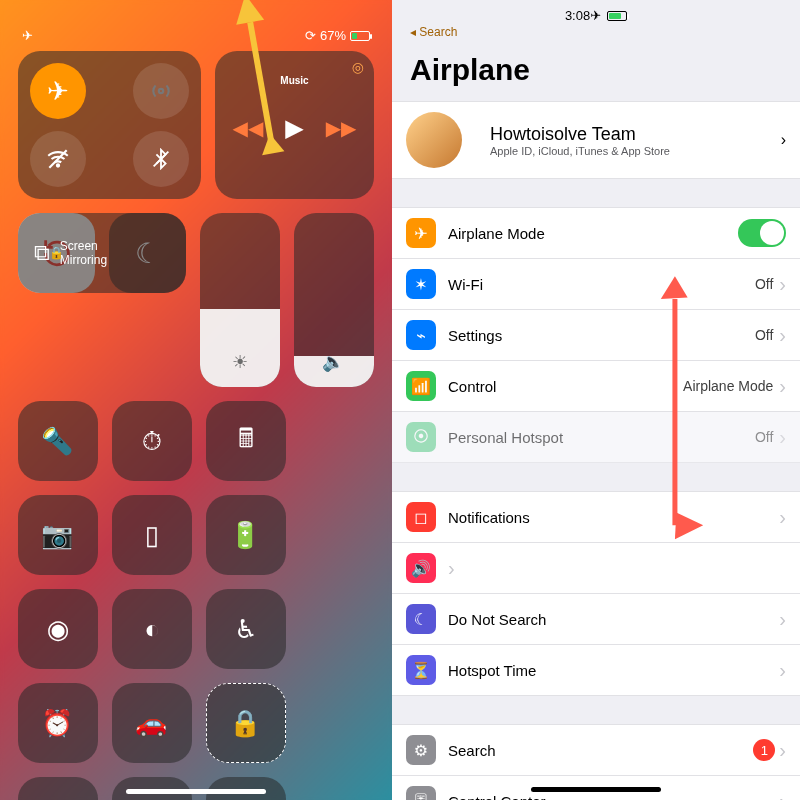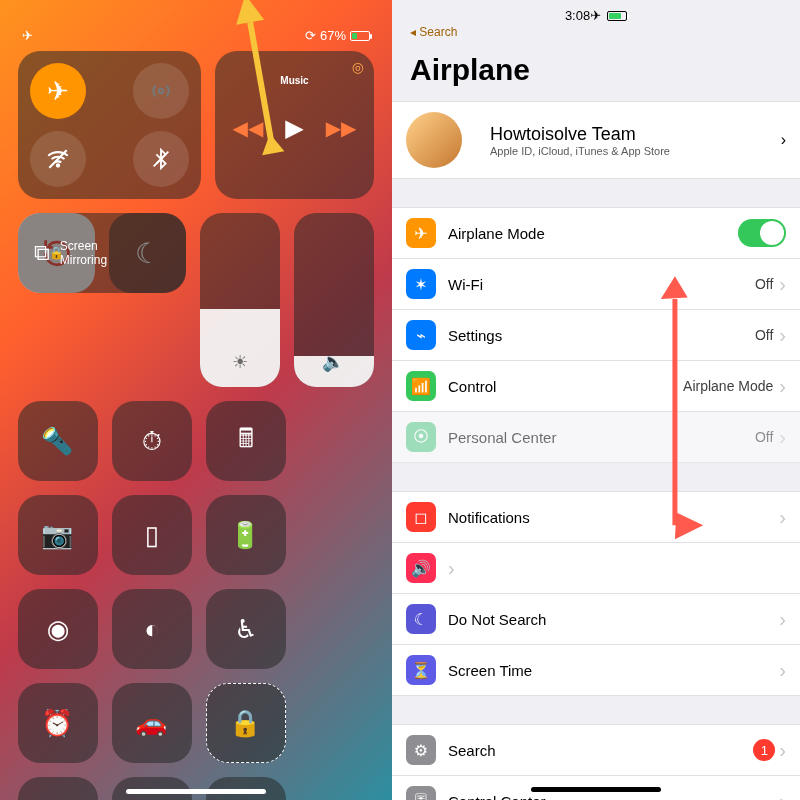--- a/index.html
+++ b/index.html
@@ -209,21 +209,21 @@
     <span class="chev">›</span>
   </div>
   <div class="cell">
     <div class="icon c-green">📶</div>
     <div class="txt">Control</div>
     <div class="val">Airplane Mode</div>
     <span class="chev">›</span>
   </div>
   <div class="cell" style="opacity:.55">
     <div class="icon c-green2">⦿</div>
-    <div class="txt">Personal Center</div>
+    <div class="txt">Personal Hotspot</div>
     <div class="val">Off</div>
     <span class="chev">›</span>
   </div>
 
   <div class="gap"></div>
 
   <div class="cell first">
     <div class="icon c-red">◻︎</div>
     <div class="txt">Notifications</div>
     <span class="chev">›</span>
@@ -232,21 +232,21 @@
     <div class="icon c-red2">🔊</div>
     <span class="chev">›</span>
   </div>
   <div class="cell">
     <div class="icon c-purple">☾</div>
     <div class="txt">Do Not Search</div>
     <span class="chev">›</span>
   </div>
   <div class="cell">
     <div class="icon c-indigo">⏳</div>
-    <div class="txt">Screen Time</div>
+    <div class="txt">Hotspot Time</div>
     <span class="chev">›</span>
   </div>
 
   <div class="gap"></div>
 
   <div class="cell first">
     <div class="icon c-gray">⚙︎</div>
     <div class="txt">Search</div>
     <div class="badge">1</div>
     <span class="chev">›</span>

